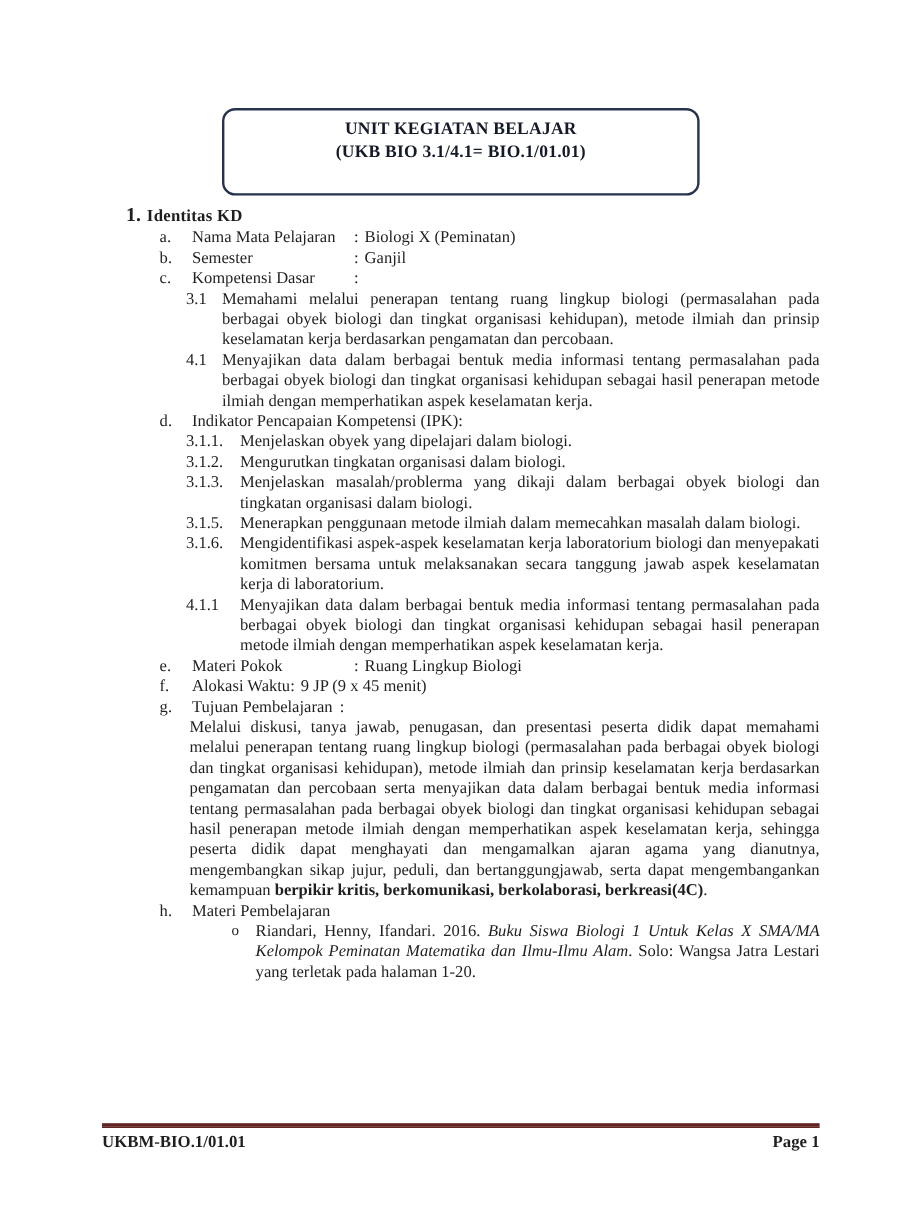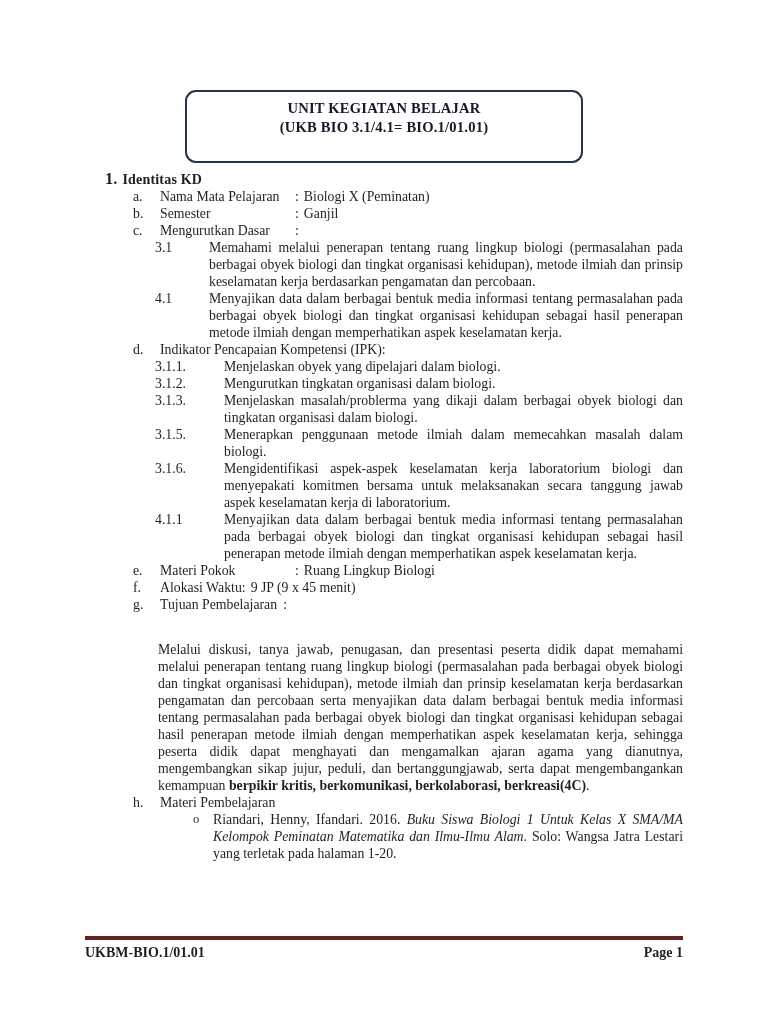--- a/index.html
+++ b/index.html
@@ -42,23 +42,23 @@
 
   .row { display:flex; margin-left:48px; }
   .row .marker { width:27px; flex:0 0 27px; }
   .row .label-tab { width:135px; flex:0 0 135px; }
   .row .val { margin-left:5px; }
   .row .sep-sp { margin-left:6px; }
 
   .sub { display:flex; margin-left:70px; }
   .sub .num-kd { width:30px; flex:0 0 30px; }
   .sub .num-ipk { width:45px; flex:0 0 45px; }
-  .sub .txt { flex:1; text-align:justify;margin-left:24px; }
-
-  .para { margin-left:73px; width:525px; text-align:justify;margin-top:28px; }
+  .sub .txt { flex:1; text-align:justify; }
+
+  .para { margin-left:73px; width:525px; text-align:justify; }
   .para .bold { font-weight:bold; }
 
   .refrow { display:flex; margin-left:108px; }
   .refrow .bullet { width:20px; flex:0 0 20px; font-size:12.5px; }
   .refrow .txt { flex:1; text-align:justify; }
   .refrow .italic { font-style:italic; }
 
   
   .footer {
     position:absolute;
@@ -103,21 +103,21 @@
 
     <div class="row">
       <span class="marker">b.</span>
       <span class="label-tab">Semester</span>
       <span>:</span>
       <span class="val">Ganjil</span>
     </div>
 
     <div class="row">
       <span class="marker">c.</span>
-      <span class="label-tab">Mengurutkan Dasar</span>
+      <span class="label-tab">Kompetensi Dasar</span>
       <span>:</span>
     </div>
 
     <div class="sub">
       <span class="num-kd">3.1</span>
       <span class="txt">Memahami melalui penerapan tentang ruang lingkup biologi (permasalahan pada berbagai obyek biologi dan tingkat organisasi kehidupan), metode ilmiah dan prinsip keselamatan kerja berdasarkan pengamatan dan percobaan.</span>
     </div>
     <div class="sub">
       <span class="num-kd">4.1</span>
       <span class="txt">Menyajikan data dalam berbagai bentuk media informasi tentang permasalahan pada berbagai obyek biologi dan tingkat organisasi kehidupan sebagai hasil penerapan metode ilmiah dengan memperhatikan aspek keselamatan kerja.</span>

